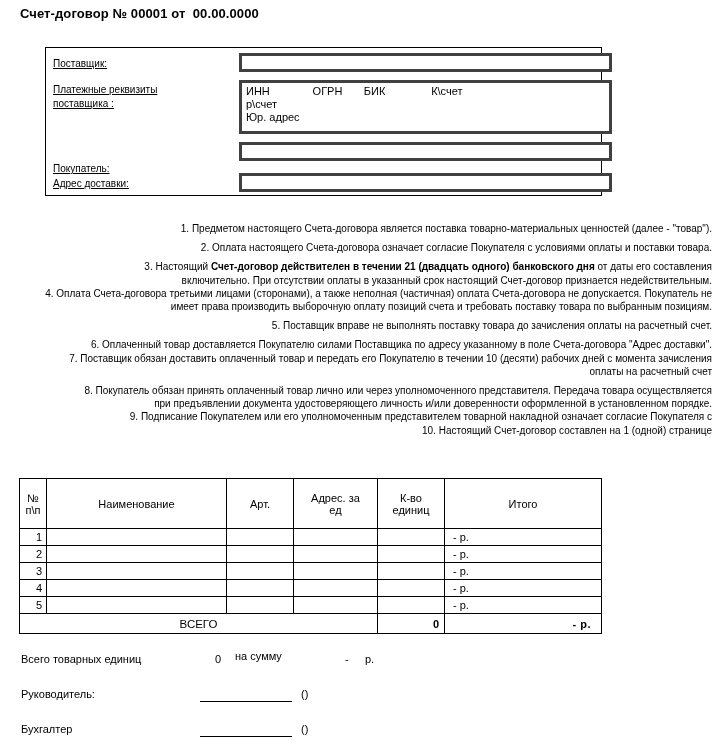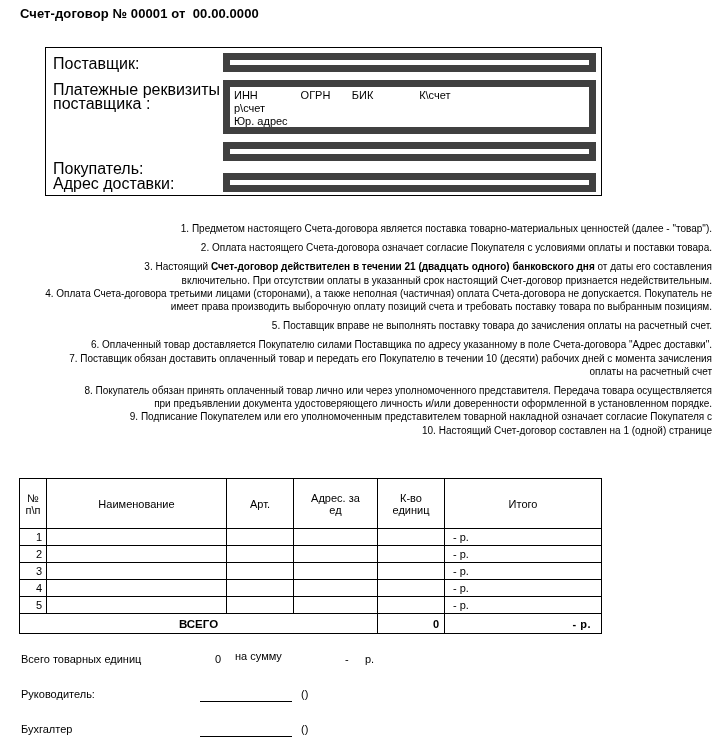--- a/index.html
+++ b/index.html
@@ -38,32 +38,34 @@
     border: 1px solid #000000;
     box-sizing: border-box;
   }
   .party-row {
     position: absolute;
     left: 0;
     width: 100%;
   }
   .party-label {
     position: absolute;
-    font-size: 16px;
+    font-size: 10px;
     line-height: 14px;
     white-space: pre-line;
     color: #000;
+    text-decoration: underline;
   }
   .party-field {
     position: absolute;
-    border: 7px solid #404040;
+    border: 3px solid #404040;
     box-sizing: border-box;
     background: #ffffff;
     font-size: 11px;
     padding: 0;
+    margin-left: 16px;
   }
   .field-line {
     position: absolute;
     font-size: 11px;
     line-height: 13px;
     white-space: pre;
   }
 
   
   .row-supplier  .party-label { left: 7px;  top: 9px; }
@@ -127,21 +129,21 @@
   .col-price  { width: 84px; }
   .col-qty    { width: 67px; }
   .col-total  { width: 157px; }
 
   td.cell-num   { text-align: right; padding-right: 4px; }
   td.cell-total { text-align: left; padding-left: 8px; }
 
   .goods-table tfoot td { height: 19px; }
   td.sum-label {
     text-align: center;
-    font-weight: bold;
+    font-weight: normal;
     font-size: 11.5px;
   }
   td.sum-qty {
     text-align: right;
     font-weight: bold;
     padding-right: 5px;
   }
   td.sum-total {
     text-align: right;
     font-weight: bold;

